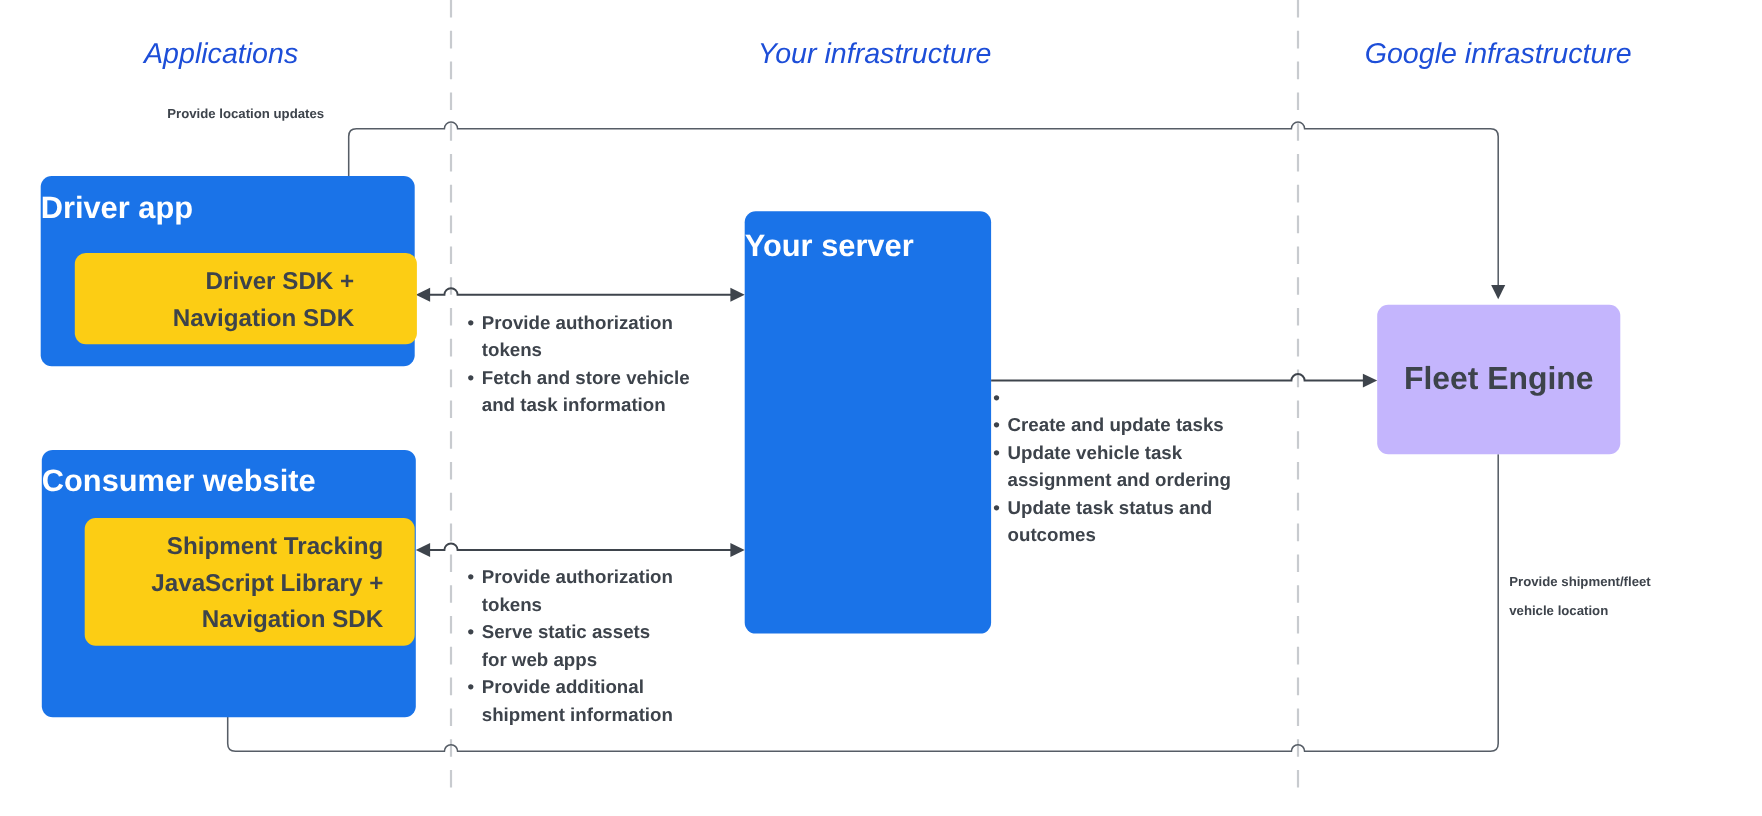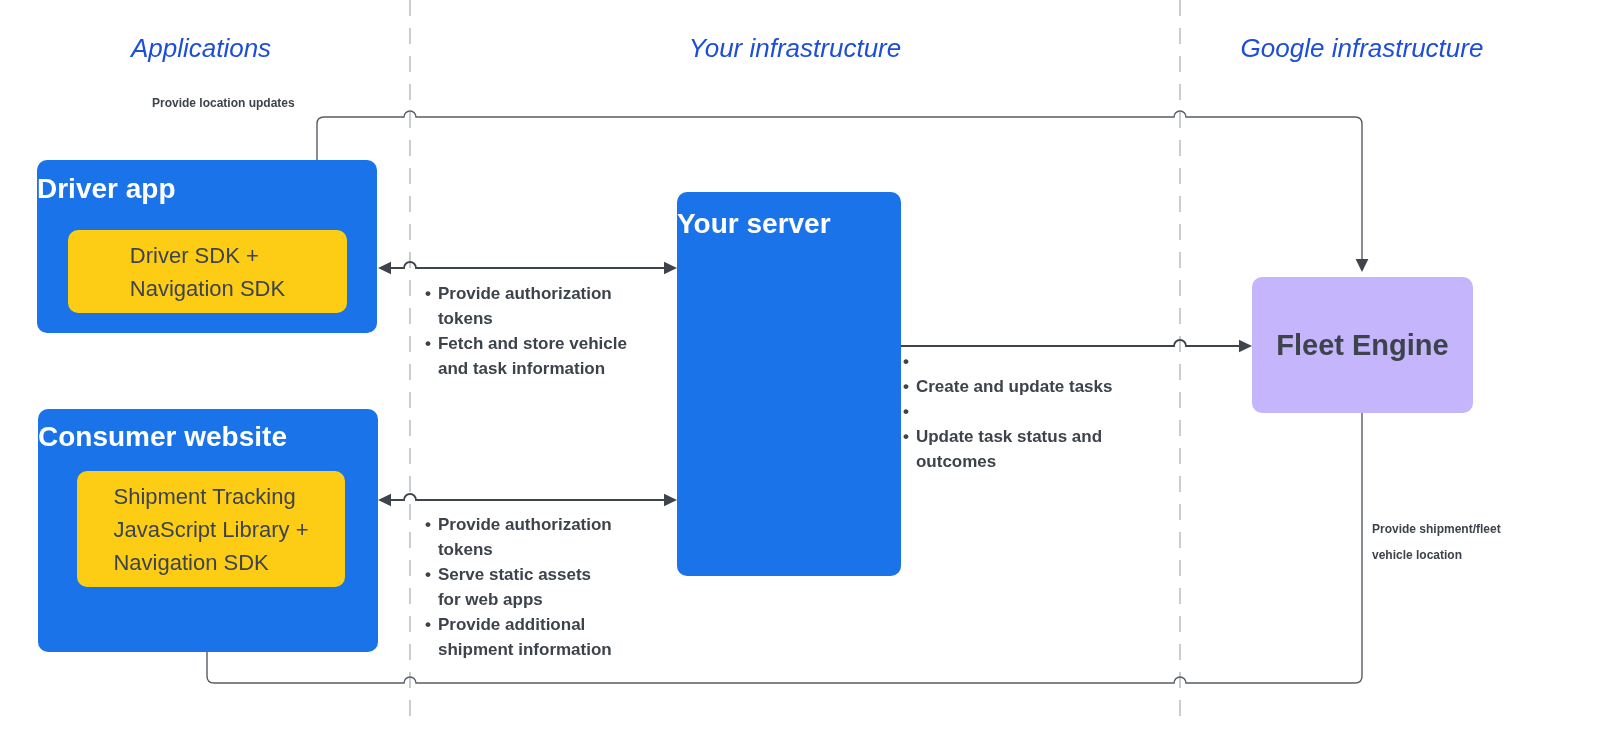--- a/index.html
+++ b/index.html
@@ -10,22 +10,22 @@
 
   .col-header{position:absolute;top:33px;transform:translateX(-50%);
     font-size:26px;font-weight:400;color:#1d4ed8;white-space:nowrap;font-style:italic;}
 
   .node{position:absolute;border-radius:10px;box-sizing:border-box;}
   .node-blue{background:#1a73e8;}
   .node-yellow{background:#c4b5fd;}
   .node-title{color:#ffffff;font-weight:700;font-size:28px;text-align:left;
     white-space:nowrap;}
   .inner-box{position:absolute;background:#fccd14;border-radius:10px;
-    display:flex;align-items:center;justify-content:center;text-align:left;
-    color:#3d434b;font-weight:400;font-size:22px;line-height:33px;white-space:pre-line;}
+    display:flex;align-items:center;justify-content:center;text-align:right;
+    color:#3d434b;font-weight:700;font-size:22px;line-height:33px;white-space:pre-line;padding-left:32px;}
 
   .fleet-title{position:absolute;inset:0;display:flex;align-items:center;justify-content:center;
     color:#3d434b;font-weight:700;font-size:29px;}
 
   .edge-label{position:absolute;font-weight:700;font-size:12px;line-height:26px;
     color:#3d434b;white-space:pre-line;}
 
   .bullet-list{position:absolute;}
   .bullet{display:flex;gap:7px;font-weight:700;font-size:17px;line-height:25px;color:#3d434b;}
   .bullet .marker{flex:0 0 auto;}
@@ -123,20 +123,22 @@
   <div class="bullet-list" style="left:903px;top:349px;width:265px;">
     <div class="bullet">
       <span class="marker">•</span>
     </div>
     <div class="bullet">
       <span class="marker">•</span>
       <span class="btext">Create and update tasks</span>
     </div>
     <div class="bullet">
       <span class="marker">•</span>
+      <span class="btext">Update vehicle task
+assignment and ordering</span>
     </div>
     <div class="bullet">
       <span class="marker">•</span>
       <span class="btext">Update task status and
 outcomes</span>
     </div>
   </div>
 
 </div>
 

